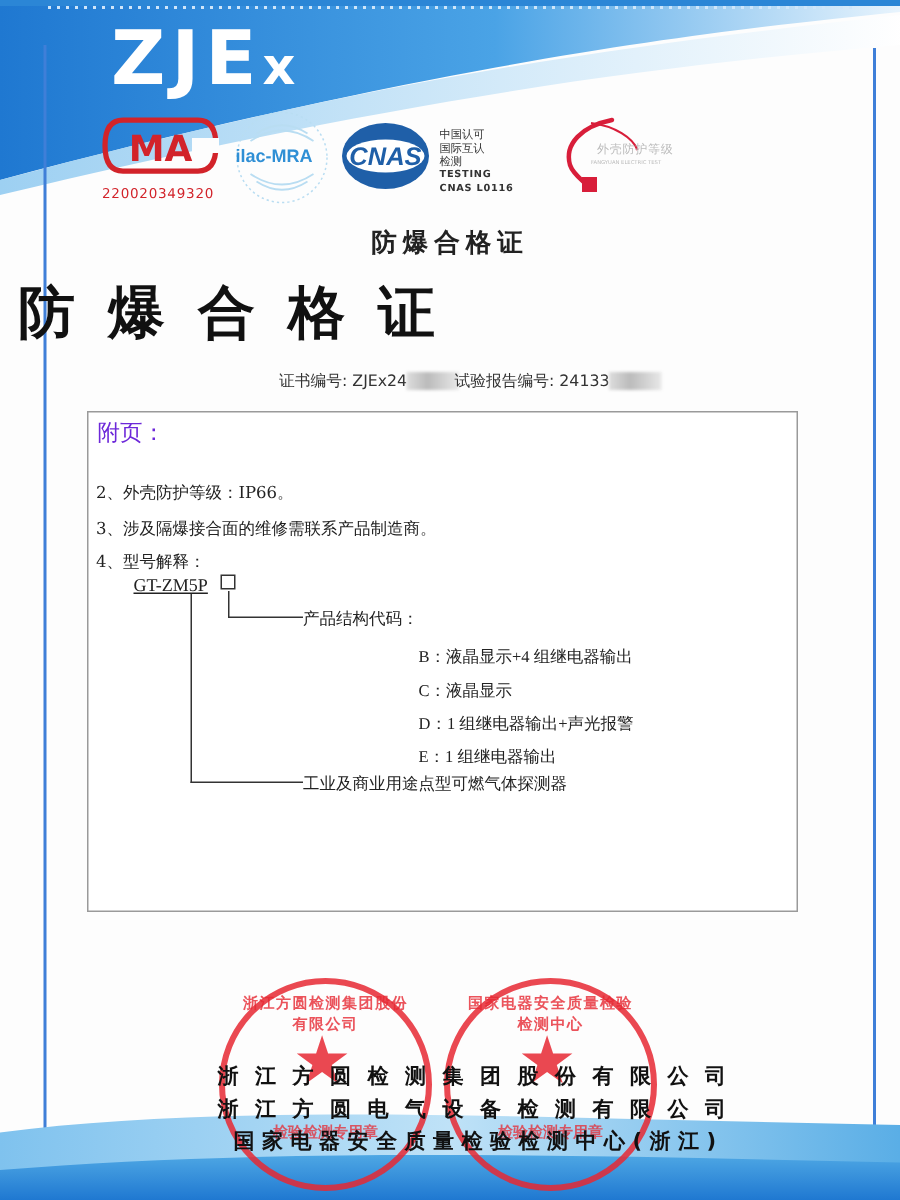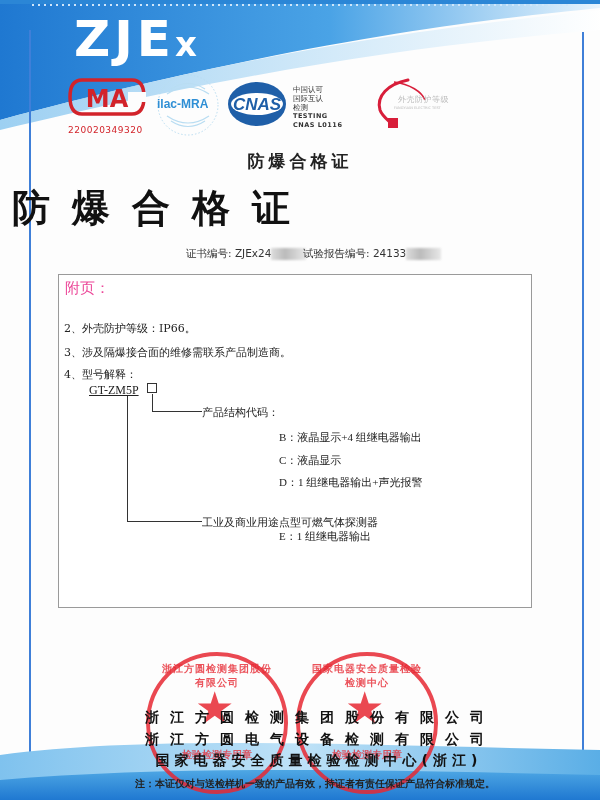--- a/index.html
+++ b/index.html
@@ -42,21 +42,21 @@
   .title { position: absolute; left: 0; width: 600px; top: 183px; text-align: left; font-size: 38px; font-weight: bold; color: #111; letter-spacing: 22px; padding-left: 12px; }
 
   .cert-line { position: absolute; top: 247px; font-size: 10.5px; color: #333; white-space: nowrap; }
   .cert-line .blur { display: inline-block; width: 35px; height: 12px; vertical-align: middle;
     background: linear-gradient(90deg, #ddd, #bbb 40%, #e8e8e8); filter: blur(1px); }
   .cert-no { left: 186px; }
   .report-no { left: 303px; }
 
   
   .annex { position: absolute; left: 58px; top: 274px; width: 474px; height: 334px; border: 1.5px solid #9a9a9a; background: #fff; }
-  .annex-head { position: absolute; left: 6px; top: 4px; font-size: 15px; color: #ec4899; }
+  .annex-head { position: absolute; left: 6px; top: 4px; font-size: 15px; color: #6d28d9; }
   .annex-item { position: absolute; left: 5px; font-family: "DejaVu Serif", "Liberation Serif", serif; font-size: 11px; color: #222; white-space: nowrap; }
 
   .model { position: absolute; left: 30px; top: 108px; font-family: "Liberation Serif", "DejaVu Serif", serif; font-size: 12px; text-decoration: underline; color: #222; }
   .model-box { position: absolute; left: 88px; top: 108px; width: 10px; height: 10px; border: 1px solid #333; }
 
   .line { position: absolute; background: #333; }
 
   .code-row { position: absolute; font-family: Liberation Serif, serif; font-size: 11px; color: #222; white-space: nowrap; }
 
   
@@ -163,21 +163,21 @@
     <div class="line" style="left:93px; top:119px; width:1px; height:18px;"></div>
     <div class="line" style="left:93px; top:136px; width:50px; height:1px;"></div>
 
     <div class="line" style="left:68px; top:121px; width:1px; height:126px;"></div>
     <div class="line" style="left:68px; top:246px; width:75px; height:1px;"></div>
 
     <div class="code-row" style="left:143px; top:130px;">产品结构代码：</div>
     <div class="code-row" style="left:220px; top:155px;"><span>B：</span><span>液晶显示+4 组继电器输出</span></div>
     <div class="code-row" style="left:220px; top:178px;"><span>C：</span><span>液晶显示</span></div>
     <div class="code-row" style="left:220px; top:200px;"><span>D：</span><span>1 组继电器输出+声光报警</span></div>
-    <div class="code-row" style="left:220px; top:222px;margin-top:32px;"><span>E：</span><span>1 组继电器输出</span></div>
+    <div class="code-row" style="left:220px; top:222px;"><span>E：</span><span>1 组继电器输出</span></div>
 
     <div class="code-row" style="left:143px; top:240px;">工业及商业用途点型可燃气体探测器</div>
   </div>
 
   <svg class="bottom-band" viewBox="0 0 600 65" preserveAspectRatio="none">
     <defs>
       <linearGradient id="g3" x1="0" y1="0" x2="1" y2="0">
         <stop offset="0" stop-color="#7fc2ee"></stop>
         <stop offset="0.5" stop-color="#bfe2f7"></stop>
         <stop offset="1" stop-color="#5aaee6"></stop>
@@ -198,14 +198,13 @@
   </div>
   <div class="seal seal2">
     <div class="seal-arc">国家电器安全质量检验检测中心</div>
     <div class="seal-star">★</div>
     <div class="seal-bottom">检验检测专用章</div>
   </div>
 
   <div class="issuer issuer1">浙江方圆检测集团股份有限公司</div>
   <div class="issuer issuer3">国家电器安全质量检验检测中心(浙江)</div>
   <div class="issuer issuer2">浙江方圆电气设备检测有限公司</div>
-  <div class="note">注：本证仅对与送检样机一致的产品有效，持证者有责任保证产品符合标准规定。</div>
 </div>
 
 </body></html>

